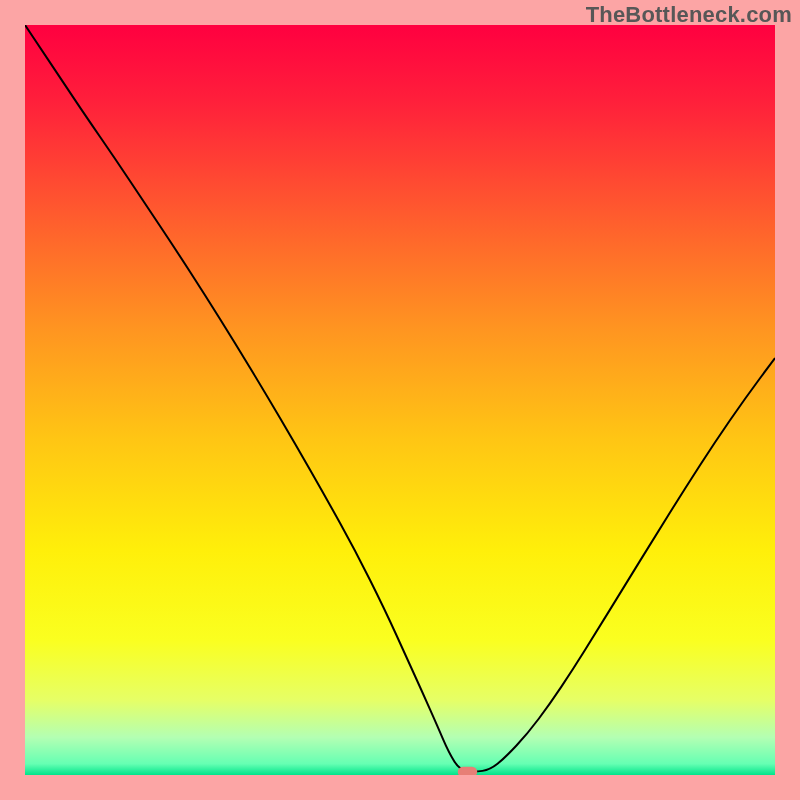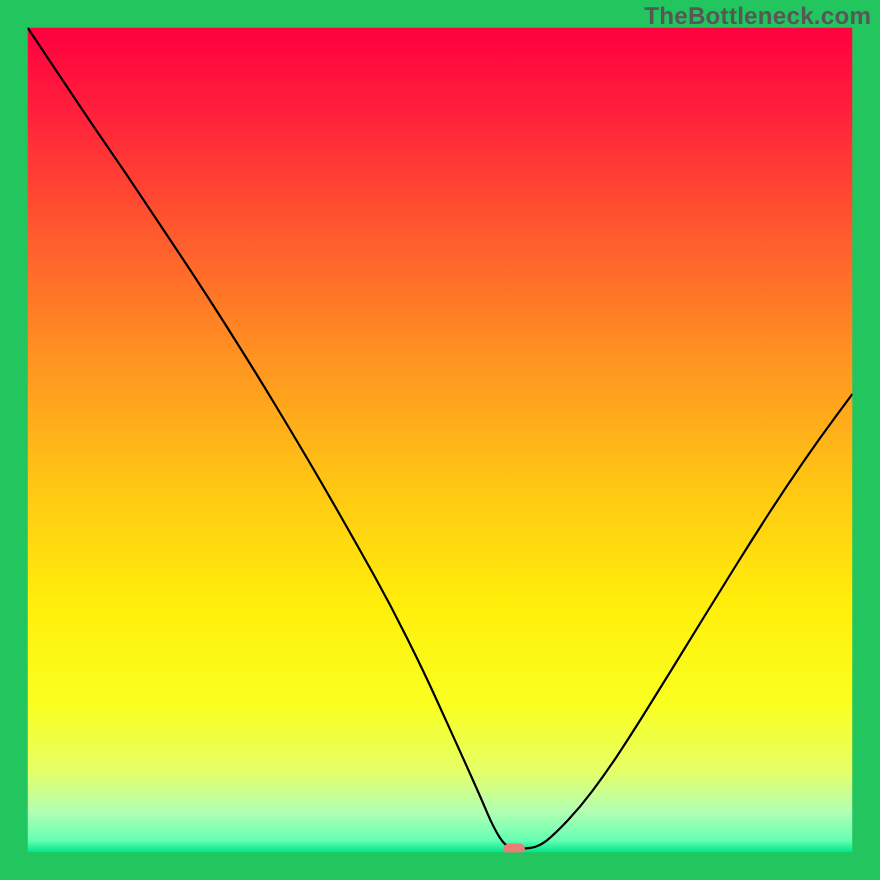--- a/index.html
+++ b/index.html
@@ -7,21 +7,21 @@
     padding: 0;
     width: 800px;
     height: 800px;
     background: #000000;
     overflow: hidden;
   }
   .frame {
     position: relative;
     width: 800px;
     height: 800px;
-    background: #22c55e;
+    background: #fca5a5;
   }
   .watermark {
     position: absolute;
     top: 2px;
     right: 8px;
     font-family: Arial, Helvetica, sans-serif;
     font-size: 22px;
     font-weight: 600;
     color: #575757;
     letter-spacing: 0.2px;

